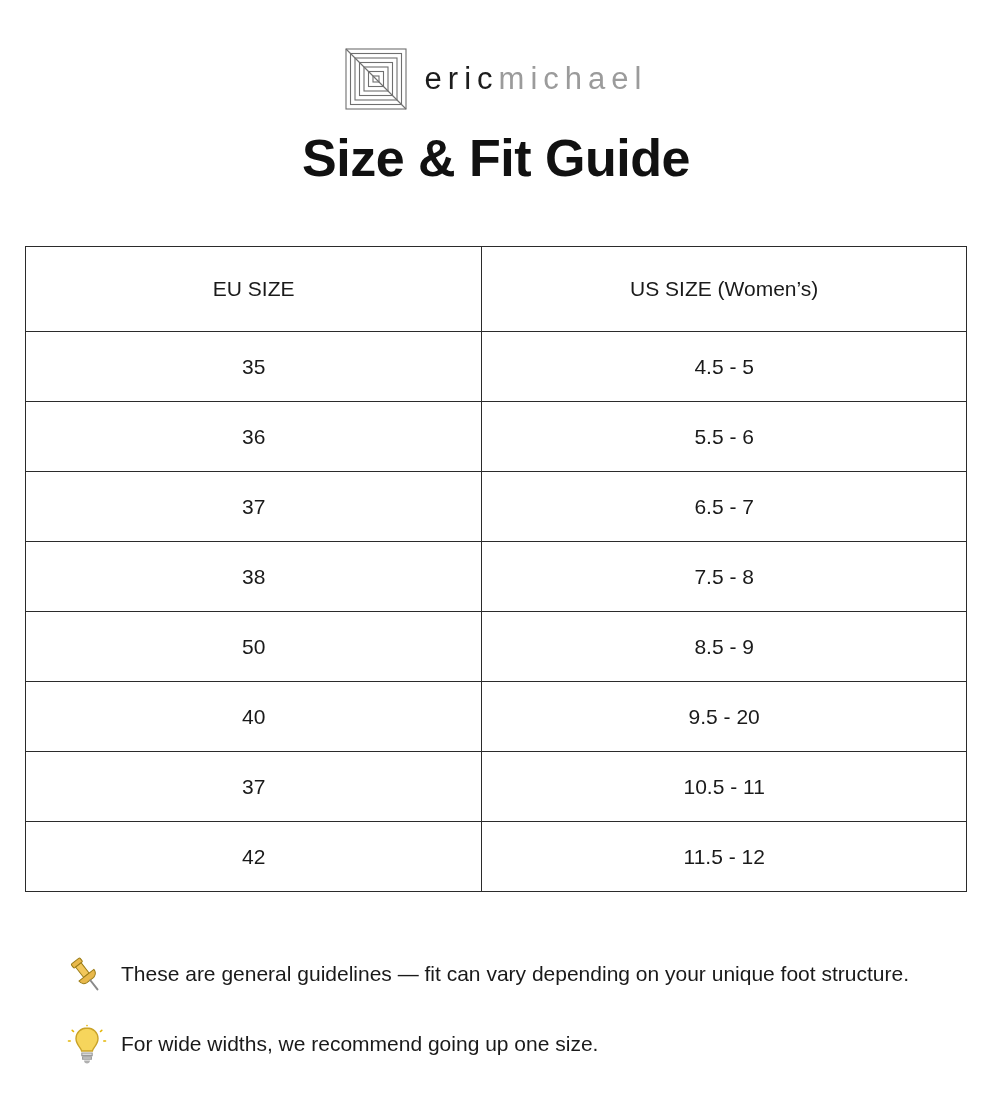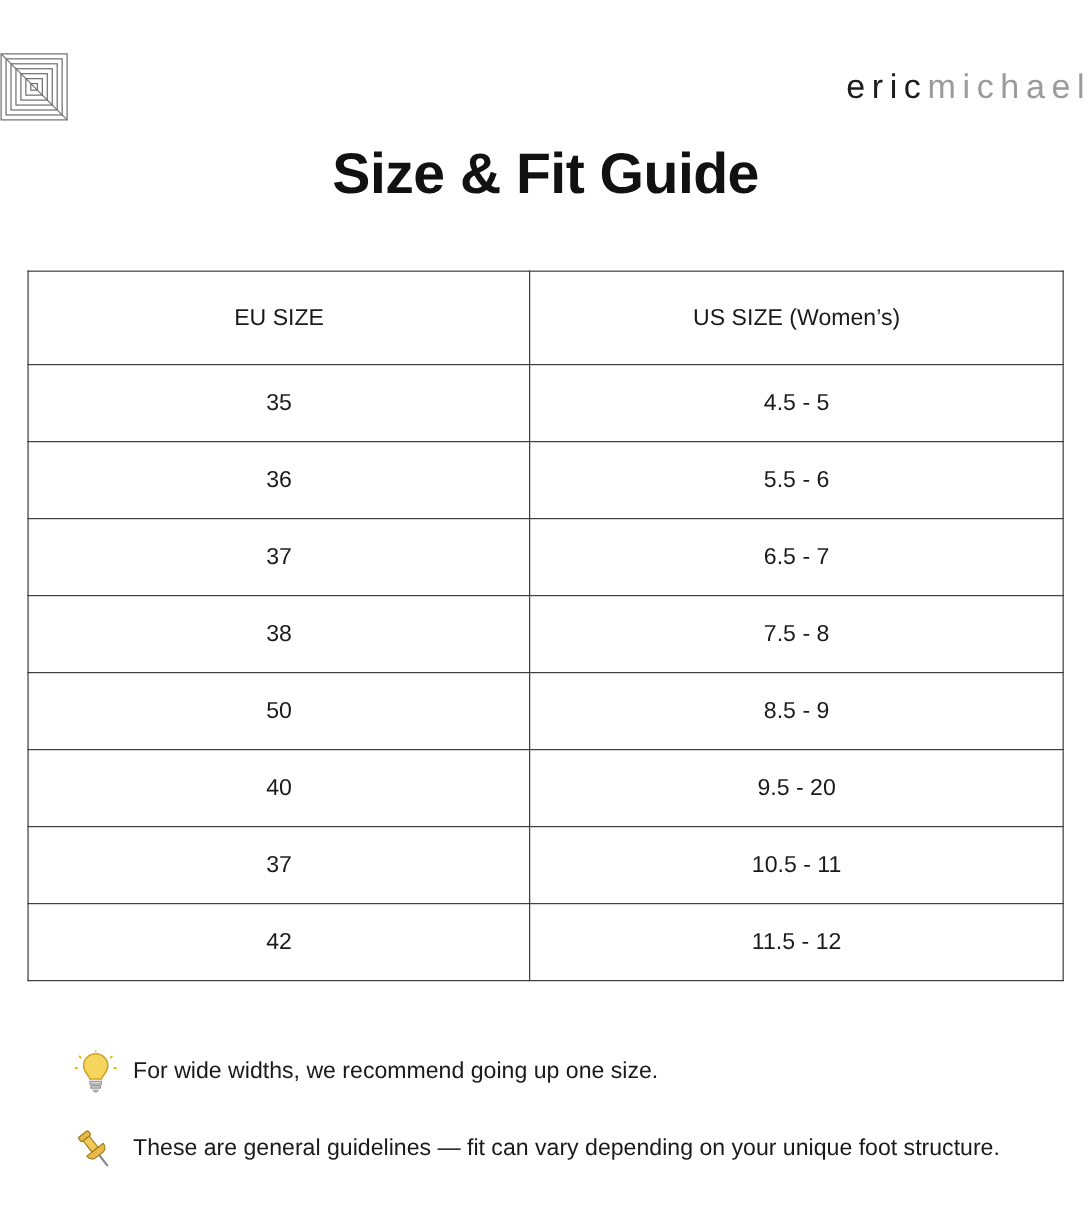--- a/index.html
+++ b/index.html
@@ -21,21 +21,21 @@
     height: 1100px;
     box-sizing: border-box;
     padding: 0;
     position: relative;
   }
 
   
   .logo-row {
     display: flex;
     align-items: center;
-    justify-content: space-between;
+    justify-content: center;
     gap: 18px;
     padding-top: 48px;
   }
   .logo-mark {
     width: 62px;
     height: 62px;
     display: block;
   }
   .logo-text {
     font-size: 31px;
@@ -185,49 +185,49 @@
         </tr>
         <tr>
           <td>42</td>
           <td>11.5 - 12</td>
         </tr>
       </tbody>
     </table>
   </div>
 
   <div class="notes">
+
+    <div class="note">
+      <span class="note-icon-wrap">
+        <svg class="note-icon" viewBox="0 0 40 44" xmlns="http://www.w3.org/2000/svg">
+          <g transform="rotate(-38 20 22)">
+            <rect x="14.5" y="3" width="11" height="5" rx="1.2" fill="#E8B84B" stroke="#9a7b14" stroke-width="1"></rect>
+            <rect x="16.5" y="8" width="7" height="13" fill="#F2C75C" stroke="#9a7b14" stroke-width="1"></rect>
+            <path d="M10.5 21h19c0 3.2-2.2 5.6-5 6.2h-9c-2.8-.6-5-3-5-6.2z" fill="#E8B84B" stroke="#9a7b14" stroke-width="1"></path>
+            <path d="M20 27.4V39" stroke="#8a8a8a" stroke-width="2" stroke-linecap="round"></path>
+          </g>
+        </svg>
+      </span>
+      <div class="note-text">These are general guidelines — fit can vary depending on your unique foot structure.</div>
+    </div>
 
     <div class="note">
       <span class="note-icon-wrap">
         <svg class="note-icon" viewBox="0 0 40 44" xmlns="http://www.w3.org/2000/svg">
           <path d="M20 4c-6.1 0-11 4.7-11 10.6 0 4 2 6.6 3.7 8.8 1 1.3 1.8 2.4 1.9 3.6h10.8c.1-1.2.9-2.3 1.9-3.6C29 21.2 31 18.6 31 14.6 31 8.7 26.1 4 20 4z" fill="#F6D55C" stroke="#C9A227" stroke-width="1.4"></path>
           <path d="M14.8 29h10.4v2.6H14.8z" fill="#D9D9D9" stroke="#9a9a9a" stroke-width="1.1"></path>
           <path d="M15.6 32.8h8.8v2.4h-8.8z" fill="#C4C4C4" stroke="#9a9a9a" stroke-width="1.1"></path>
           <path d="M17 36.4h6c0 1.7-1.4 3-3 3s-3-1.3-3-3z" fill="#B0B0B0"></path>
           <g stroke="#E3B505" stroke-width="1.6" stroke-linecap="round">
             <path d="M20 1.6v-.1"></path>
             <path d="M6.5 7.5 5.2 6.3"></path>
             <path d="M33.5 7.5l1.3-1.2"></path>
             <path d="M3.2 17H1.5"></path>
             <path d="M36.8 17h1.7"></path>
           </g>
         </svg>
       </span>
       <div class="note-text">For wide widths, we recommend going up one size.</div>
     </div>
 
-    <div class="note">
-      <span class="note-icon-wrap">
-        <svg class="note-icon" viewBox="0 0 40 44" xmlns="http://www.w3.org/2000/svg">
-          <g transform="rotate(-38 20 22)">
-            <rect x="14.5" y="3" width="11" height="5" rx="1.2" fill="#E8B84B" stroke="#9a7b14" stroke-width="1"></rect>
-            <rect x="16.5" y="8" width="7" height="13" fill="#F2C75C" stroke="#9a7b14" stroke-width="1"></rect>
-            <path d="M10.5 21h19c0 3.2-2.2 5.6-5 6.2h-9c-2.8-.6-5-3-5-6.2z" fill="#E8B84B" stroke="#9a7b14" stroke-width="1"></path>
-            <path d="M20 27.4V39" stroke="#8a8a8a" stroke-width="2" stroke-linecap="round"></path>
-          </g>
-        </svg>
-      </span>
-      <div class="note-text">These are general guidelines — fit can vary depending on your unique foot structure.</div>
-    </div>
-
   </div>
 
 </div>
 
 </body></html>

